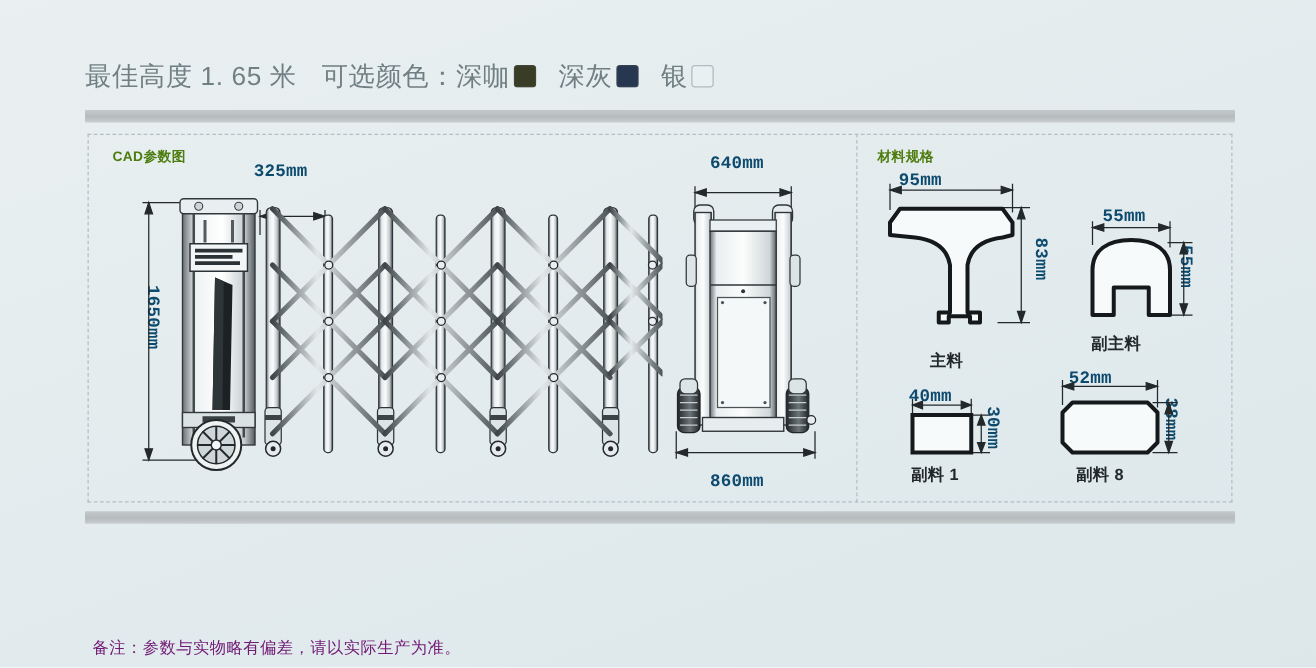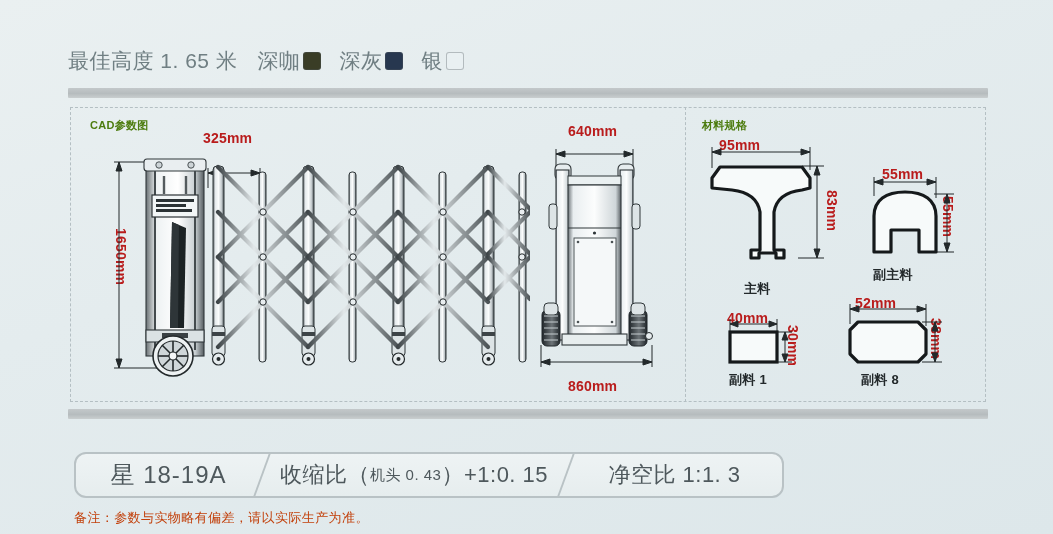--- a/index.html
+++ b/index.html
@@ -58,22 +58,22 @@
   .sec-title{
     position:absolute;
     font-size:11px;font-weight:bold;color:#4d7c0f;
     letter-spacing:.3px;white-space:nowrap;
   }
   #cad-title{left:90px;top:118px;}
   #mat-title{left:702px;top:118px;}
 
   .dim{
     position:absolute;
-    font-family:Liberation Sans, sans-serif;
-    font-size:14px;font-weight:bold;color:#b91c1c;
+    font-family:Liberation Mono, monospace;
+    font-size:14px;font-weight:bold;color:#0c4a6e;
     white-space:nowrap;letter-spacing:.2px;
   }
   .dim.v{writing-mode:vertical-rl;}
   .partlabel{
     position:absolute;font-size:13px;font-weight:bold;color:#23292b;
     white-space:nowrap;letter-spacing:.3px;
   }
 
   svg{display:block;}
   .drawing{position:absolute;}
@@ -96,31 +96,32 @@
   .b3{width:215px;font-size:22px;letter-spacing:.5px;}
   .b2 .small{font-size:15px;}
   .slash{
     width:2px;height:46px;
     background:#b9c2c5;
     transform:skewX(-20deg);
     flex:0 0 2px;
   }
   .note{
     position:absolute;left:74px;top:509px;
-    font-size:13px;color:#c2410c;letter-spacing:.4px;white-space:nowrap;
+    font-size:13px;color:#701a75;letter-spacing:.4px;white-space:nowrap;
   }
 </style>
 </head>
 <body>
 
 <div id="page">
 
   <div class="header">
     <span class="h-text">最佳高度 1. 65 米</span>
     <span class="gap"></span>
+    <span class="h-text">可选颜色：</span>
 
     <span class="h-text">深咖</span>
     <span class="swatch" id="sw0" style="background: rgb(58, 61, 38);"></span>
 
     <span class="h-text sw-label">深灰</span>
     <span class="swatch" id="sw1" style="background: rgb(39, 55, 79);"></span>
 
     <span class="h-text sw-label">银</span>
     <span class="swatch" id="sw2" style="background: rgb(233, 240, 242);"></span>
   </div>
@@ -466,27 +467,16 @@
         <line x1="97" y1="26" x2="97" y2="66"></line>
         <line x1="84" y1="26" x2="104" y2="26"></line>
         <line x1="84" y1="66" x2="104" y2="66"></line>
         <polygon points="97,26 94,35 100,35" fill="#23292b"></polygon>
         <polygon points="97,66 94,57 100,57" fill="#23292b"></polygon>
       </g>
       <path d="M20 26 L80 26 L88 34 L88 58 L80 66 L20 66 L12 58 L12 34 Z" fill="#f7fafa" stroke="#15191b" stroke-width="3.2" stroke-linejoin="round"></path>
     </svg>
   </div>
 
-  <div class="banner">
-    <div class="cell b1">星 18-19A</div>
-    <div class="slash"></div>
-    <div class="cell b2">
-      <span>收缩比（</span>
-        <span class="small">机头 0. 43</span>
-        <span>）+1:0. 15</span>
-    </div>
-    <div class="slash"></div>
-    <div class="cell b3">净空比 1:1. 3</div>
-  </div>
 
   <div class="note">备注：参数与实物略有偏差，请以实际生产为准。</div>
 
 </div>
 
 </body></html>

